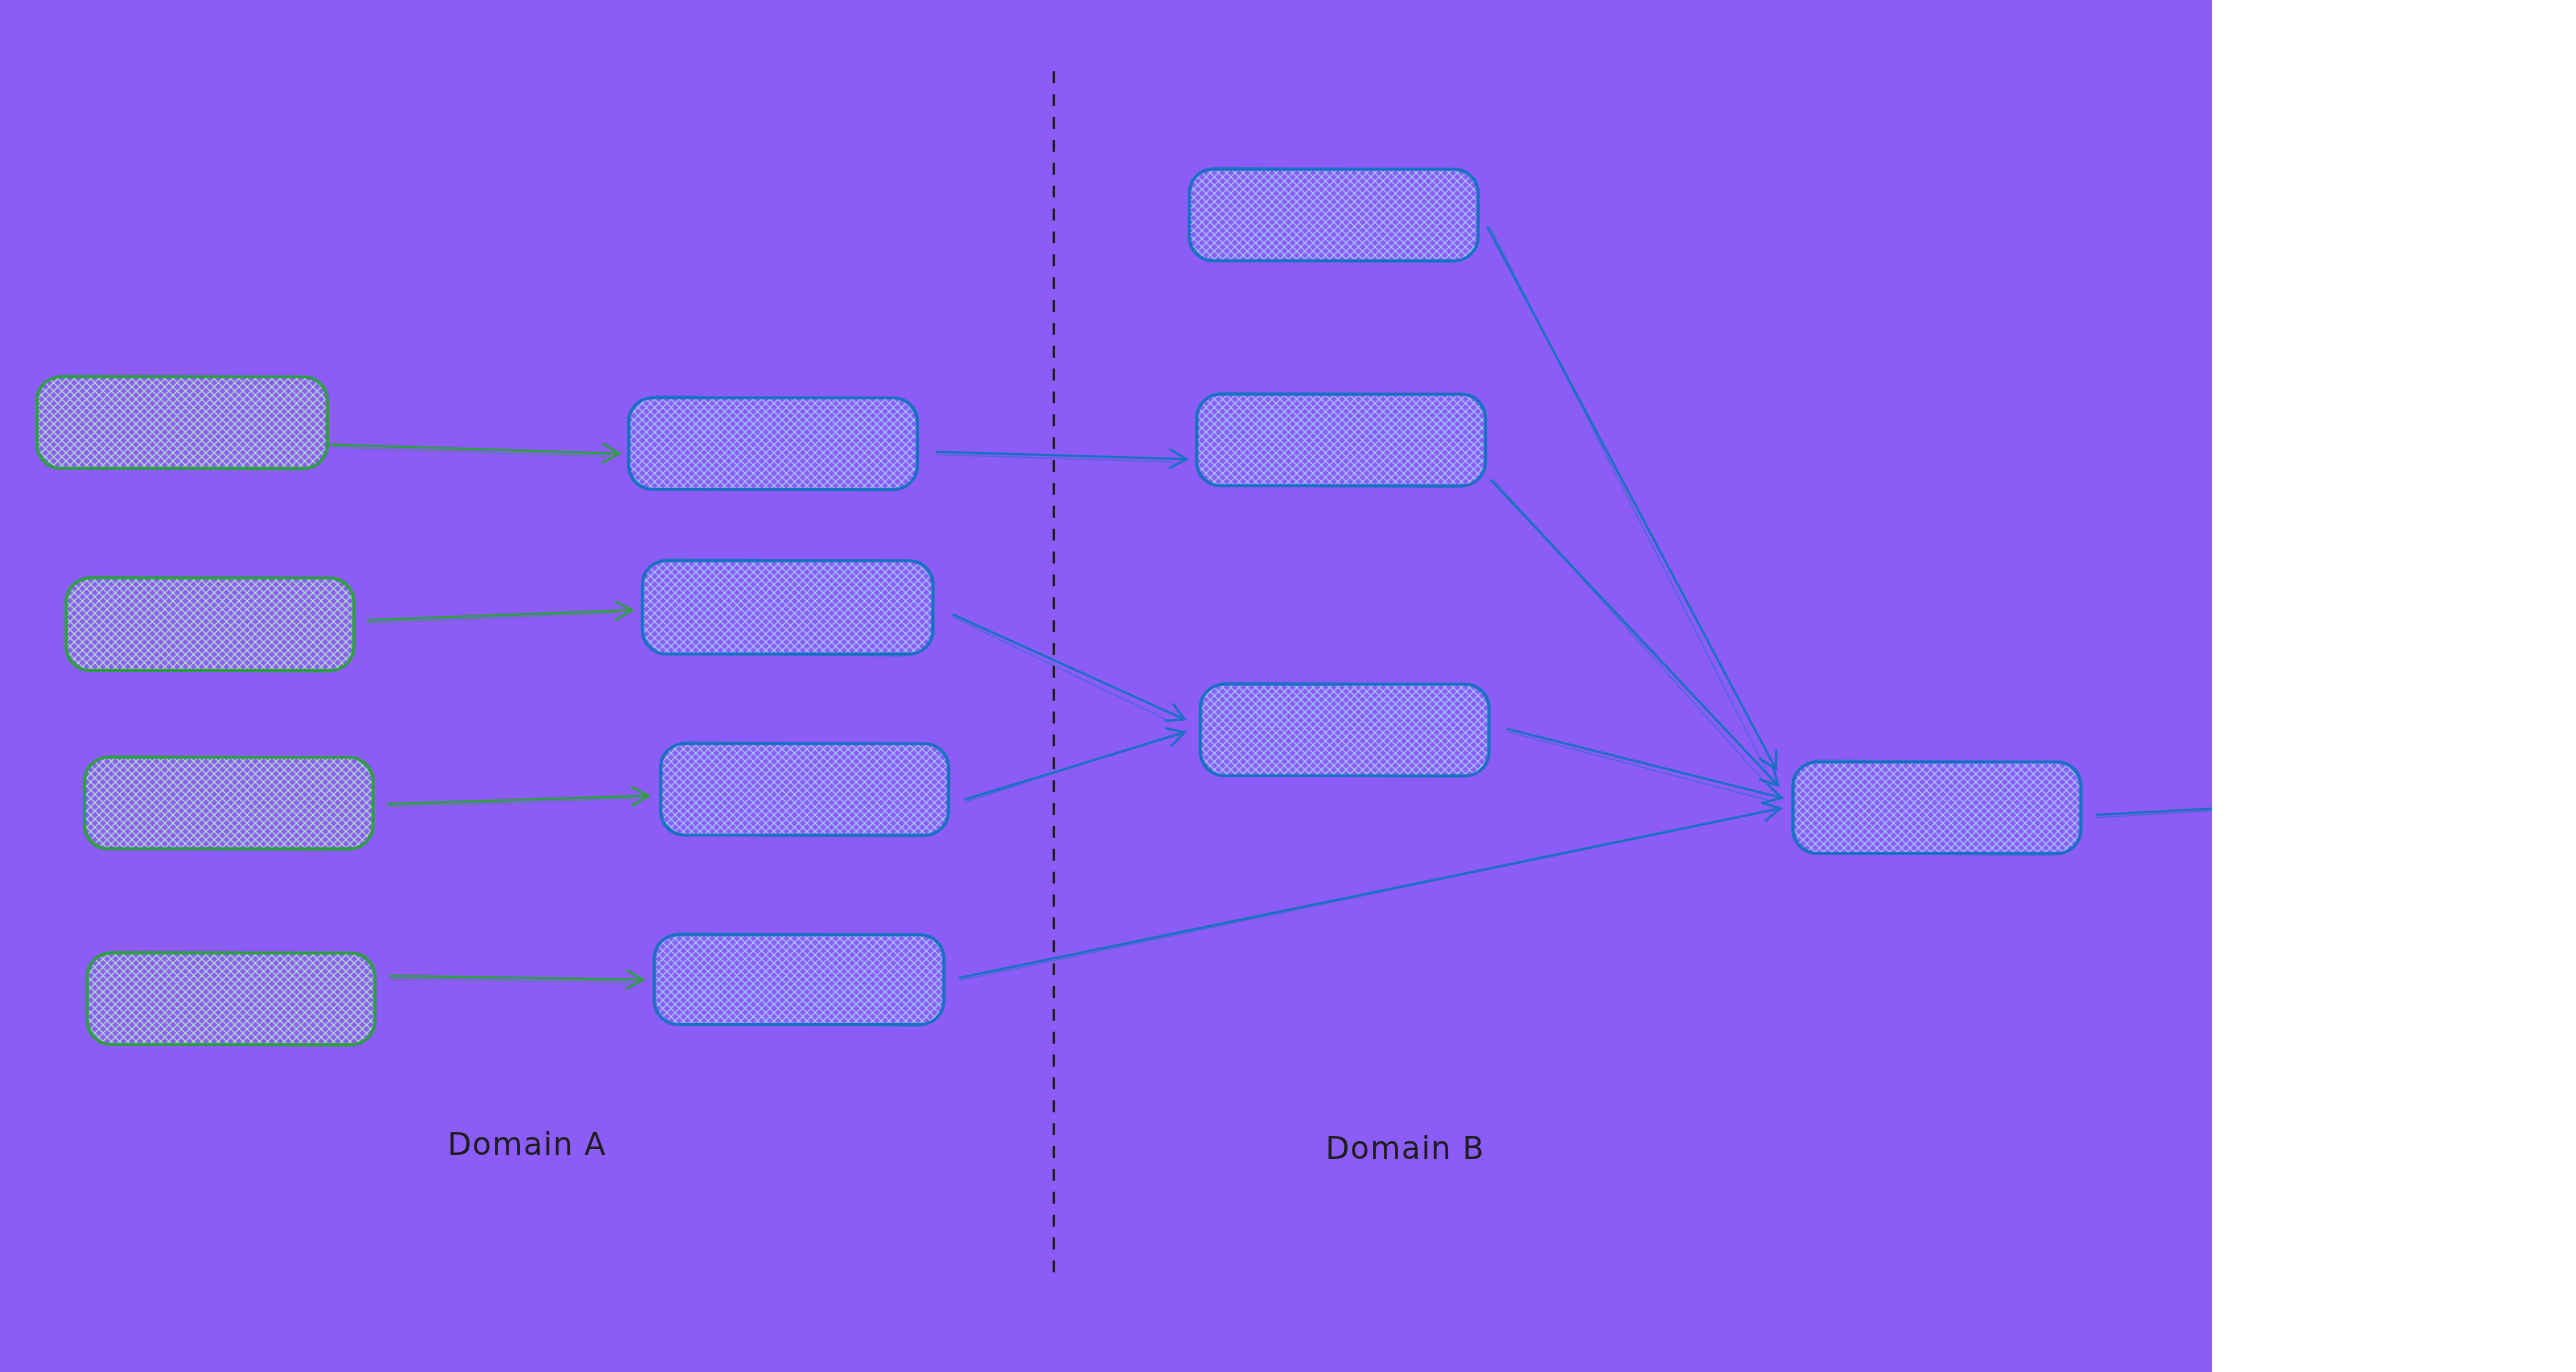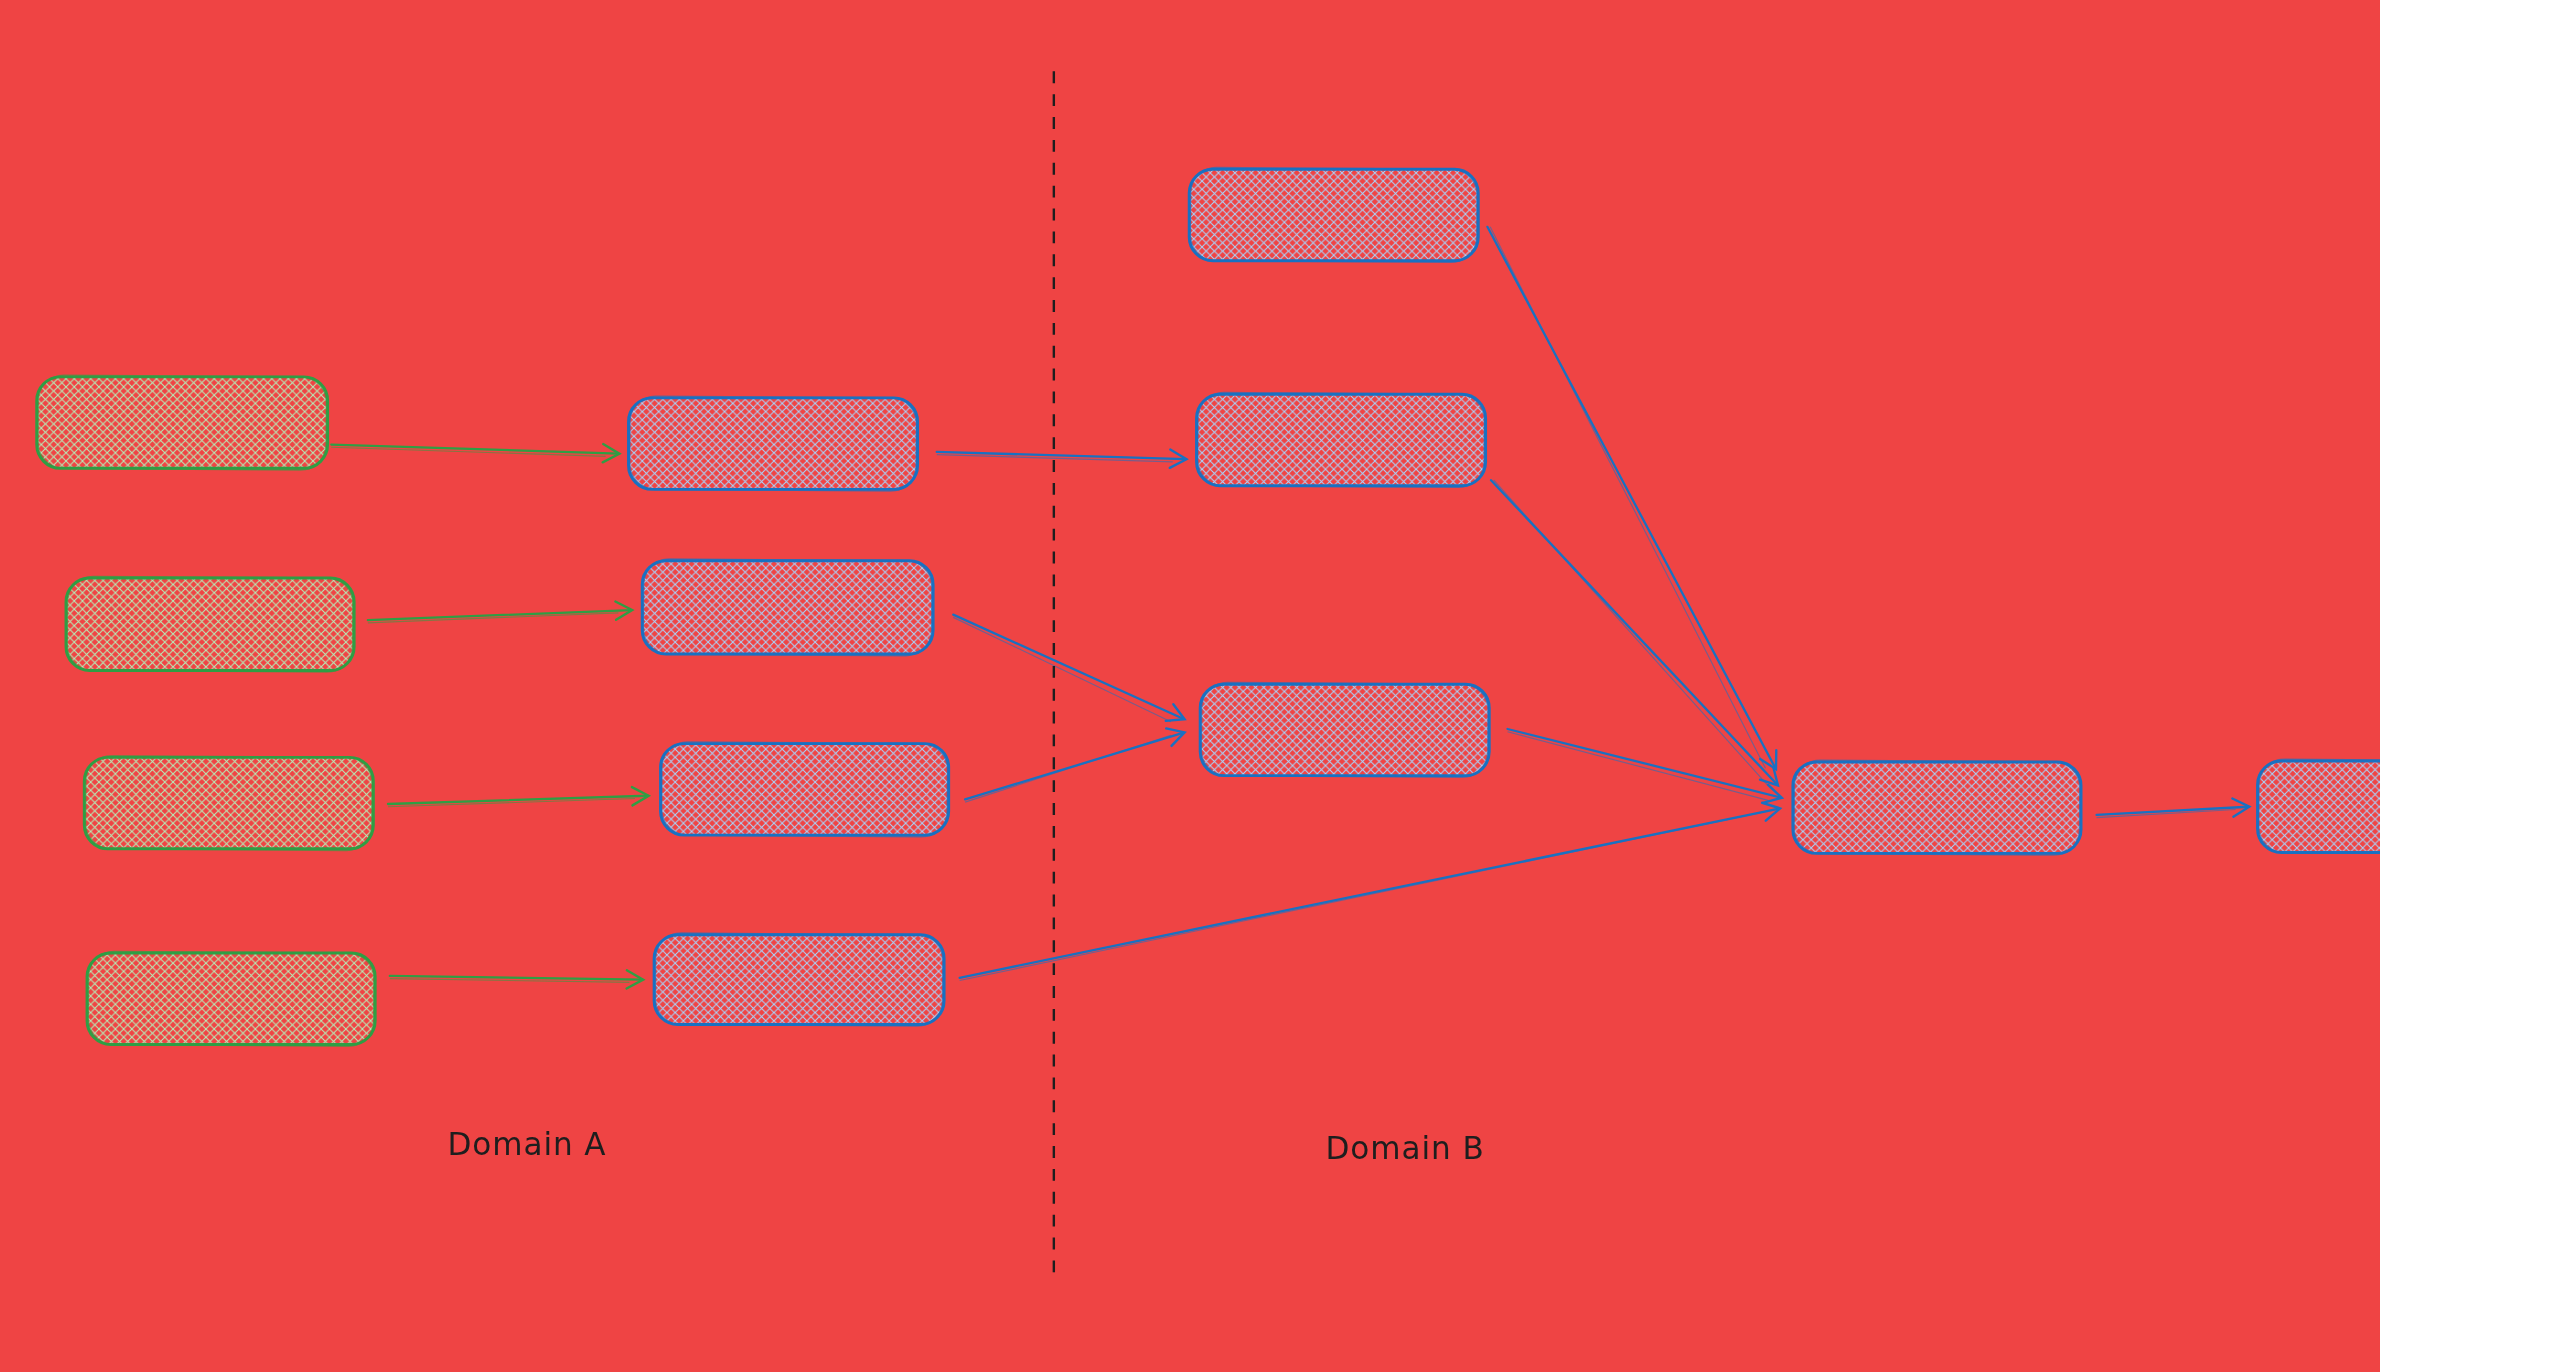--- a/index.html
+++ b/index.html
@@ -1,24 +1,24 @@
 <!DOCTYPE html>
 <html style="font-size:14.6px"><head>
 <meta charset="utf-8">
 <style>
   html, body {
     margin: 0;
     padding: 0;
     background: #ffffff;
   }
   .stage {
-    width: 2380px;
+    width: 2212px;
     height: 1372px;
     position: relative;
-    background: #ef4444;
+    background: #8b5cf6;
     overflow: hidden;
   }
   svg { display: block; }
   .domain-label {
     font-family: "DejaVu Sans", sans-serif;
     font-size: 34px;
     letter-spacing: 1px;
   }
 </style>
 </head>

